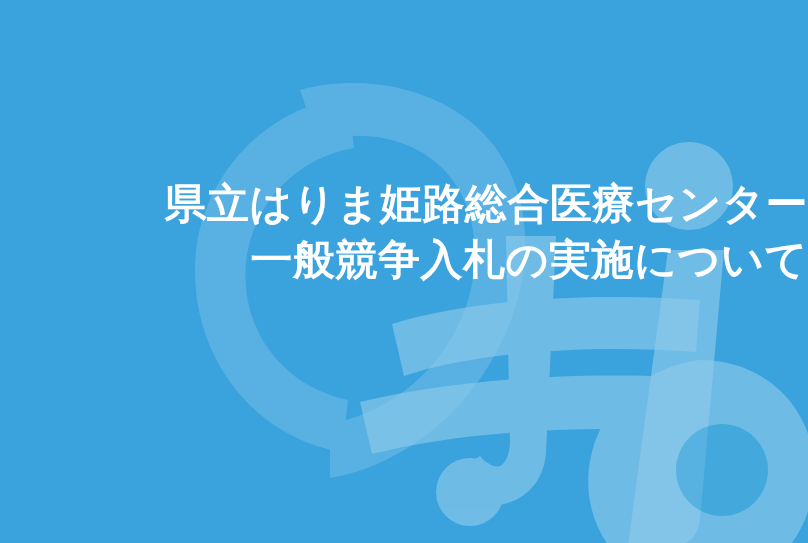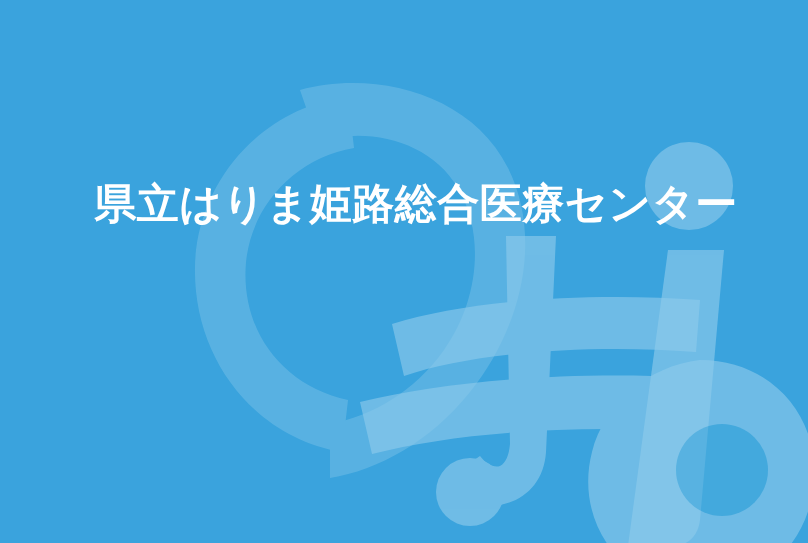--- a/index.html
+++ b/index.html
@@ -30,21 +30,21 @@
     width: 100%;
     height: 100%;
   }
 
   
   #title-block {
     position: absolute;
     left: 0;
     right: 0;
     top: 176px;
-    text-align: center;
+    text-align: right;
     z-index: 5;
     padding-left: 24px;
   }
 
   .title-line {
     display: block;
     color: #ffffff;
     font-weight: 700;
     font-size: 42px;
     line-height: 56px;
@@ -131,15 +131,16 @@
 
           <circle cx="722" cy="470" r="46" fill="#4aadde"></circle>
         </g>
 
       </g>
     </svg>
   </div>
 
   <div id="title-block">
     <span class="title-line">県立はりま姫路総合医療センター</span>
+    <span class="title-line">一般競争入札の実施について</span>
   </div>
 
 </div>
 
 </body></html>

